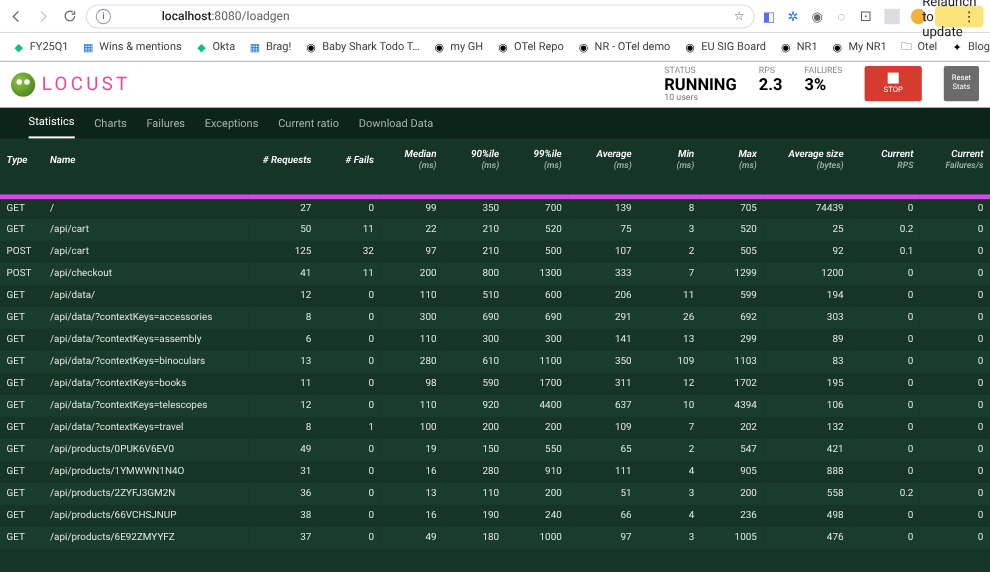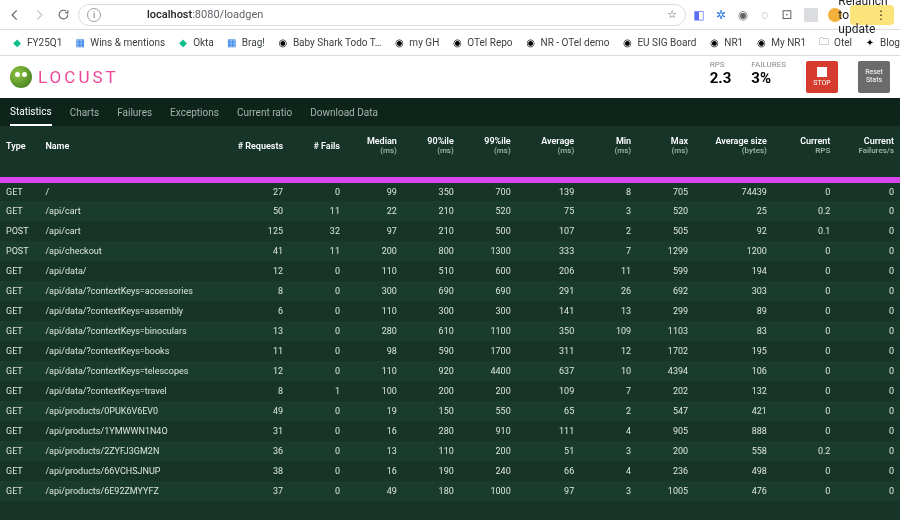--- a/index.html
+++ b/index.html
@@ -34,34 +34,34 @@
   .lhead { height:42px; background:#fff; color:#000; display:flex; align-items:center; padding:0 10px; gap:12px; }
   .logo { display:flex; align-items:center; gap:6px; }
   .logo-mark { width:22px; height:22px; border-radius:50%; background: radial-gradient(circle at 35% 35%, #8cc63f, #3e721d); position:relative; }
   .logo-mark::after { content:""; position:absolute; left:5px; top:6px; width:5px; height:5px; border-radius:50%; background:#fff; box-shadow: 7px 0 0 #fff; }
   .logo-text { font-size:17px; letter-spacing:3px; font-weight:400; color:#ec4899; }
   .host-box { margin-left:auto; display:flex; gap:20px; align-items:flex-start; }
   .stat-col { display:flex; flex-direction:column; font-size:8px; color:#777; line-height:1.1; }
   .stat-col .lbl { font-size:8px; color:#888; text-transform:uppercase; }
   .stat-col .big { font-size:15px; font-weight:700; color:#000; }
   .stat-col a { color:#1a73e8; text-decoration:none; font-size:8px; }
-  .btn-stop { width:32px; height:32px; background:#d63b2f; display:flex; flex-direction:column; align-items:center; justify-content:center; color:#fff; font-size:7px; border-radius:2px; cursor:pointer; }
+  .btn-stop { width:52px; height:32px; background:#d63b2f; display:flex; flex-direction:column; align-items:center; justify-content:center; color:#fff; font-size:7px; border-radius:2px; cursor:pointer; }
   .btn-stop .sq { width:10px; height:10px; background:#fff; margin-bottom:2px; }
   .btn-reset { width:32px; height:32px; background:#6b6b6b; display:flex; align-items:center; justify-content:center; color:#fff; font-size:7px; text-align:center; border-radius:2px; cursor:pointer; line-height:1.1; }
 
   
-  .tabs { height:28px; background:#0d241b; display:flex; align-items:center; padding:0 10px; gap:18px; font-size:10px; color:#a7b3ad; }
+  .tabs { height:28px; background:#0d241b; display:flex; align-items:center; padding:0 26px; gap:18px; font-size:10px; color:#a7b3ad; }
   .tab { cursor:pointer; padding:7px 0; }
   .tab.active { color:#fff; border-bottom:2px solid #fff; }
 
   
   .table-wrap { flex:1; overflow:auto; background:#163528; }
   table { width:100%; border-collapse:collapse; table-layout:fixed; }
   th, td { padding:4px 6px; text-align:right; font-size:9px; color:#dce5df; white-space:nowrap; overflow:hidden; text-overflow:ellipsis; }
-  th { color:#fff; font-weight:600; padding-top:10px; padding-bottom:22px; background:#163528; border-bottom:6px solid #d946ef; }
+  th { color:#fff; font-weight:600; padding-top:10px; padding-bottom:22px; background:#163528; border-bottom:4px solid #d946ef;font-style:italic; }
   th.left, td.left { text-align:left; }
   tbody tr { height:20px; }
   tbody tr:nth-child(even) { background:#1a3c2d; }
   tbody tr:nth-child(odd) { background:#163528; }
   tbody td { border-bottom:0; }
   .sub { font-size:8px; color:#9bb0a4; display:block; }
 
   col.type { width:36px; }
   col.name { width:170px; }
   col.c { width:52px; }
@@ -167,20 +167,25 @@
 
 </div>
 
 <div class="locust">
   <div class="lhead">
     <div class="logo">
       <div class="logo-mark"></div>
       <div class="logo-text">LOCUST</div>
     </div>
     <div class="host-box">
+      <div class="stat-col">
+        <span class="lbl">STATUS</span>
+        <span class="big">RUNNING</span>
+        <span>10 users</span>
+      </div>
       <div class="stat-col">
         <span class="lbl">RPS</span>
         <span class="big">2.3</span>
       </div>
       <div class="stat-col">
         <span class="lbl">FAILURES</span>
         <span class="big">3%</span>
       </div>
       <div class="btn-stop">
         <div class="sq"></div>

